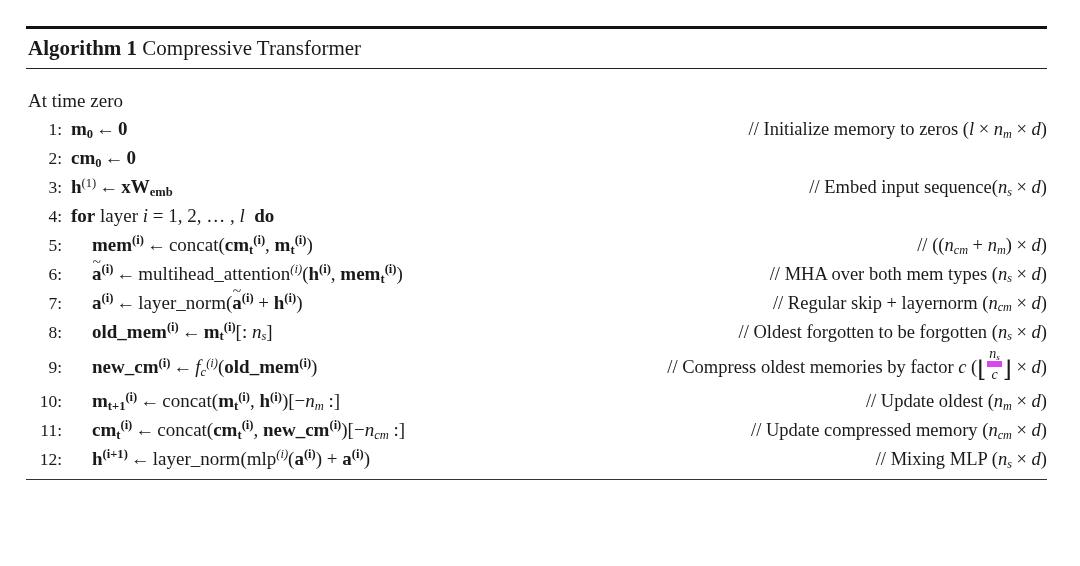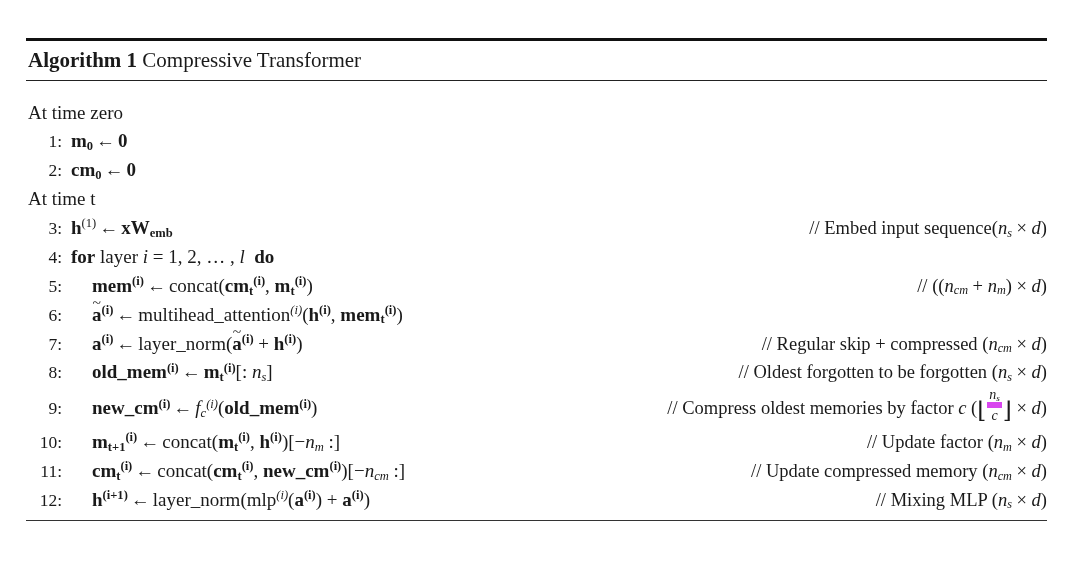--- a/index.html
+++ b/index.html
@@ -11,21 +11,21 @@
     width: 1080px;
     height: 566px;
     font-family: "Liberation Serif", "DejaVu Serif", serif;
     color: #1a1a1a;
     overflow: hidden;
   }
 
   .algorithm-box {
     position: absolute;
     left: 26px;
-    top: 38px;
+    top: 26px;
     width: 1021px;
   }
 
   .rule-top {
     border-top: 3px solid #111;
     height: 0;
   }
   .rule-mid {
     border-top: 1.6px solid #222;
     height: 0;
@@ -155,31 +155,28 @@
   <div class="algo-body">
 
     <div class="algo-line">
       <span class="lineno blank"></span>
       <span class="stmt noindent">At time zero</span>
     </div>
 
     <div class="algo-line">
       <span class="lineno">1:</span>
       <span class="stmt indent1"><span class="bf">m<sub class="sb">0</sub></span><span class="arrow">←</span><span class="bf">0</span></span>
+      <span class="comment"><span class="rm">// Initialize memory to zeros (</span><span class="mvar">l</span> × <span class="mvar">n</span><sub class="sb"><span class="mvar">m</span></sub> × <span class="mvar">d</span><span class="rm">)</span></span>
     </div>
 
     <div class="algo-line">
       <span class="lineno">2:</span>
       <span class="stmt indent1"><span class="bf">cm<sub class="sb">0</sub></span><span class="arrow">←</span><span class="bf">0</span></span>
     </div>
 
-    <div class="algo-line">
-      <span class="lineno blank"></span>
-      <span class="stmt noindent">At time t</span>
-    </div>
 
     <div class="algo-line">
       <span class="lineno">3:</span>
       <span class="stmt indent1"><span class="bf">h</span><sup class="sp">(1)</sup><span class="arrow">←</span><span class="bf">xW<sub class="sb">emb</sub></span></span>
       <span class="comment"><span class="rm">// Embed input sequence(</span><span class="mvar">n</span><sub class="sb"><span class="mvar">s</span></sub> × <span class="mvar">d</span><span class="rm">)</span></span>
     </div>
 
     <div class="algo-line">
       <span class="lineno">4:</span>
       <span class="stmt indent1"><span class="bf">for</span> layer <span class="mvar">i</span> = 1, 2, … , <span class="mvar">l</span> &nbsp;<span class="bf">do</span></span>
@@ -187,44 +184,45 @@
 
     <div class="algo-line">
       <span class="lineno">5:</span>
       <span class="stmt indent2"><span class="bf">mem</span><sup class="sp"><span class="bf">(i)</span></sup><span class="arrow">←</span>concat(<span class="bf">cm<sub class="sb">t</sub></span><sup class="sp"><span class="bf">(i)</span></sup>, <span class="bf">m<sub class="sb">t</sub></span><sup class="sp"><span class="bf">(i)</span></sup>)</span>
       <span class="comment"><span class="rm">// ((</span><span class="mvar">n</span><sub class="sb"><span class="mvar">cm</span></sub> + <span class="mvar">n</span><sub class="sb"><span class="mvar">m</span></sub><span class="rm">) </span>× <span class="mvar">d</span><span class="rm">)</span></span>
     </div>
 
     <div class="algo-line">
       <span class="lineno">6:</span>
       <span class="stmt indent2"><span class="tilde-wrap"><span class="tld">~</span><span class="bf">a</span></span><sup class="sp"><span class="bf">(i)</span></sup><span class="arrow">←</span>multihead_attention<sup class="sp"><span class="mvar">(i)</span></sup>(<span class="bf">h</span><sup class="sp"><span class="bf">(i)</span></sup>, <span class="bf">mem<sub class="sb">t</sub></span><sup class="sp"><span class="bf">(i)</span></sup>)</span>
+      <span class="comment"><span class="rm">// MHA over both mem types (</span><span class="mvar">n</span><sub class="sb"><span class="mvar">s</span></sub> × <span class="mvar">d</span><span class="rm">)</span></span>
     </div>
 
     <div class="algo-line">
       <span class="lineno">7:</span>
       <span class="stmt indent2"><span class="bf">a</span><sup class="sp"><span class="bf">(i)</span></sup><span class="arrow">←</span>layer_norm(<span class="tilde-wrap"><span class="tld">~</span><span class="bf">a</span></span><sup class="sp"><span class="bf">(i)</span></sup> + <span class="bf">h</span><sup class="sp"><span class="bf">(i)</span></sup>)</span>
-      <span class="comment"><span class="rm">// Regular skip + compressed (</span><span class="mvar">n</span><sub class="sb"><span class="mvar">cm</span></sub> × <span class="mvar">d</span><span class="rm">)</span></span>
+      <span class="comment"><span class="rm">// Regular skip + layernorm (</span><span class="mvar">n</span><sub class="sb"><span class="mvar">cm</span></sub> × <span class="mvar">d</span><span class="rm">)</span></span>
     </div>
 
     <div class="algo-line">
       <span class="lineno">8:</span>
       <span class="stmt indent2"><span class="bf">old_mem</span><sup class="sp"><span class="bf">(i)</span></sup><span class="arrow">←</span><span class="bf">m<sub class="sb">t</sub></span><sup class="sp"><span class="bf">(i)</span></sup>[: <span class="mvar">n</span><sub class="sb"><span class="mvar">s</span></sub>]</span>
       <span class="comment"><span class="rm">// Oldest forgotten to be forgotten (</span><span class="mvar">n</span><sub class="sb"><span class="mvar">s</span></sub> × <span class="mvar">d</span><span class="rm">)</span></span>
     </div>
 
     <div class="algo-line">
       <span class="lineno">9:</span>
       <span class="stmt indent2"><span class="bf">new_cm</span><sup class="sp"><span class="bf">(i)</span></sup><span class="arrow">←</span><span class="mvar">f</span><sub class="sb"><span class="mvar">c</span></sub><sup class="sp"><span class="mvar">(i)</span></sup>(<span class="bf">old_mem</span><sup class="sp"><span class="bf">(i)</span></sup>)</span>
       <span class="comment"><span class="rm">// Compress oldest memories by factor </span><span class="mvar">c</span><span class="rm"> (</span><span class="floor-l">⌊</span><span class="frac"><span class="num"><span class="mvar">n</span><sub class="sb"><span class="mvar">s</span></sub></span><span class="den"><span class="mvar">c</span></span></span><span class="floor-r">⌋</span> × <span class="mvar">d</span><span class="rm">)</span></span>
     </div>
 
     <div class="algo-line">
       <span class="lineno">10:</span>
       <span class="stmt indent2"><span class="bf">m<sub class="sb">t+1</sub></span><sup class="sp"><span class="bf">(i)</span></sup><span class="arrow">←</span>concat(<span class="bf">m<sub class="sb">t</sub></span><sup class="sp"><span class="bf">(i)</span></sup>, <span class="bf">h</span><sup class="sp"><span class="bf">(i)</span></sup>)[−<span class="mvar">n</span><sub class="sb"><span class="mvar">m</span></sub> :]</span>
-      <span class="comment"><span class="rm">// Update factor (</span><span class="mvar">n</span><sub class="sb"><span class="mvar">m</span></sub> × <span class="mvar">d</span><span class="rm">)</span></span>
+      <span class="comment"><span class="rm">// Update oldest (</span><span class="mvar">n</span><sub class="sb"><span class="mvar">m</span></sub> × <span class="mvar">d</span><span class="rm">)</span></span>
     </div>
 
     <div class="algo-line">
       <span class="lineno">11:</span>
       <span class="stmt indent2"><span class="bf">cm<sub class="sb">t</sub></span><sup class="sp"><span class="bf">(i)</span></sup><span class="arrow">←</span>concat(<span class="bf">cm<sub class="sb">t</sub></span><sup class="sp"><span class="bf">(i)</span></sup>, <span class="bf">new_cm</span><sup class="sp"><span class="bf">(i)</span></sup>)[−<span class="mvar">n</span><sub class="sb"><span class="mvar">cm</span></sub> :]</span>
       <span class="comment"><span class="rm">// Update compressed memory (</span><span class="mvar">n</span><sub class="sb"><span class="mvar">cm</span></sub> × <span class="mvar">d</span><span class="rm">)</span></span>
     </div>
 
     <div class="algo-line">
       <span class="lineno">12:</span>

